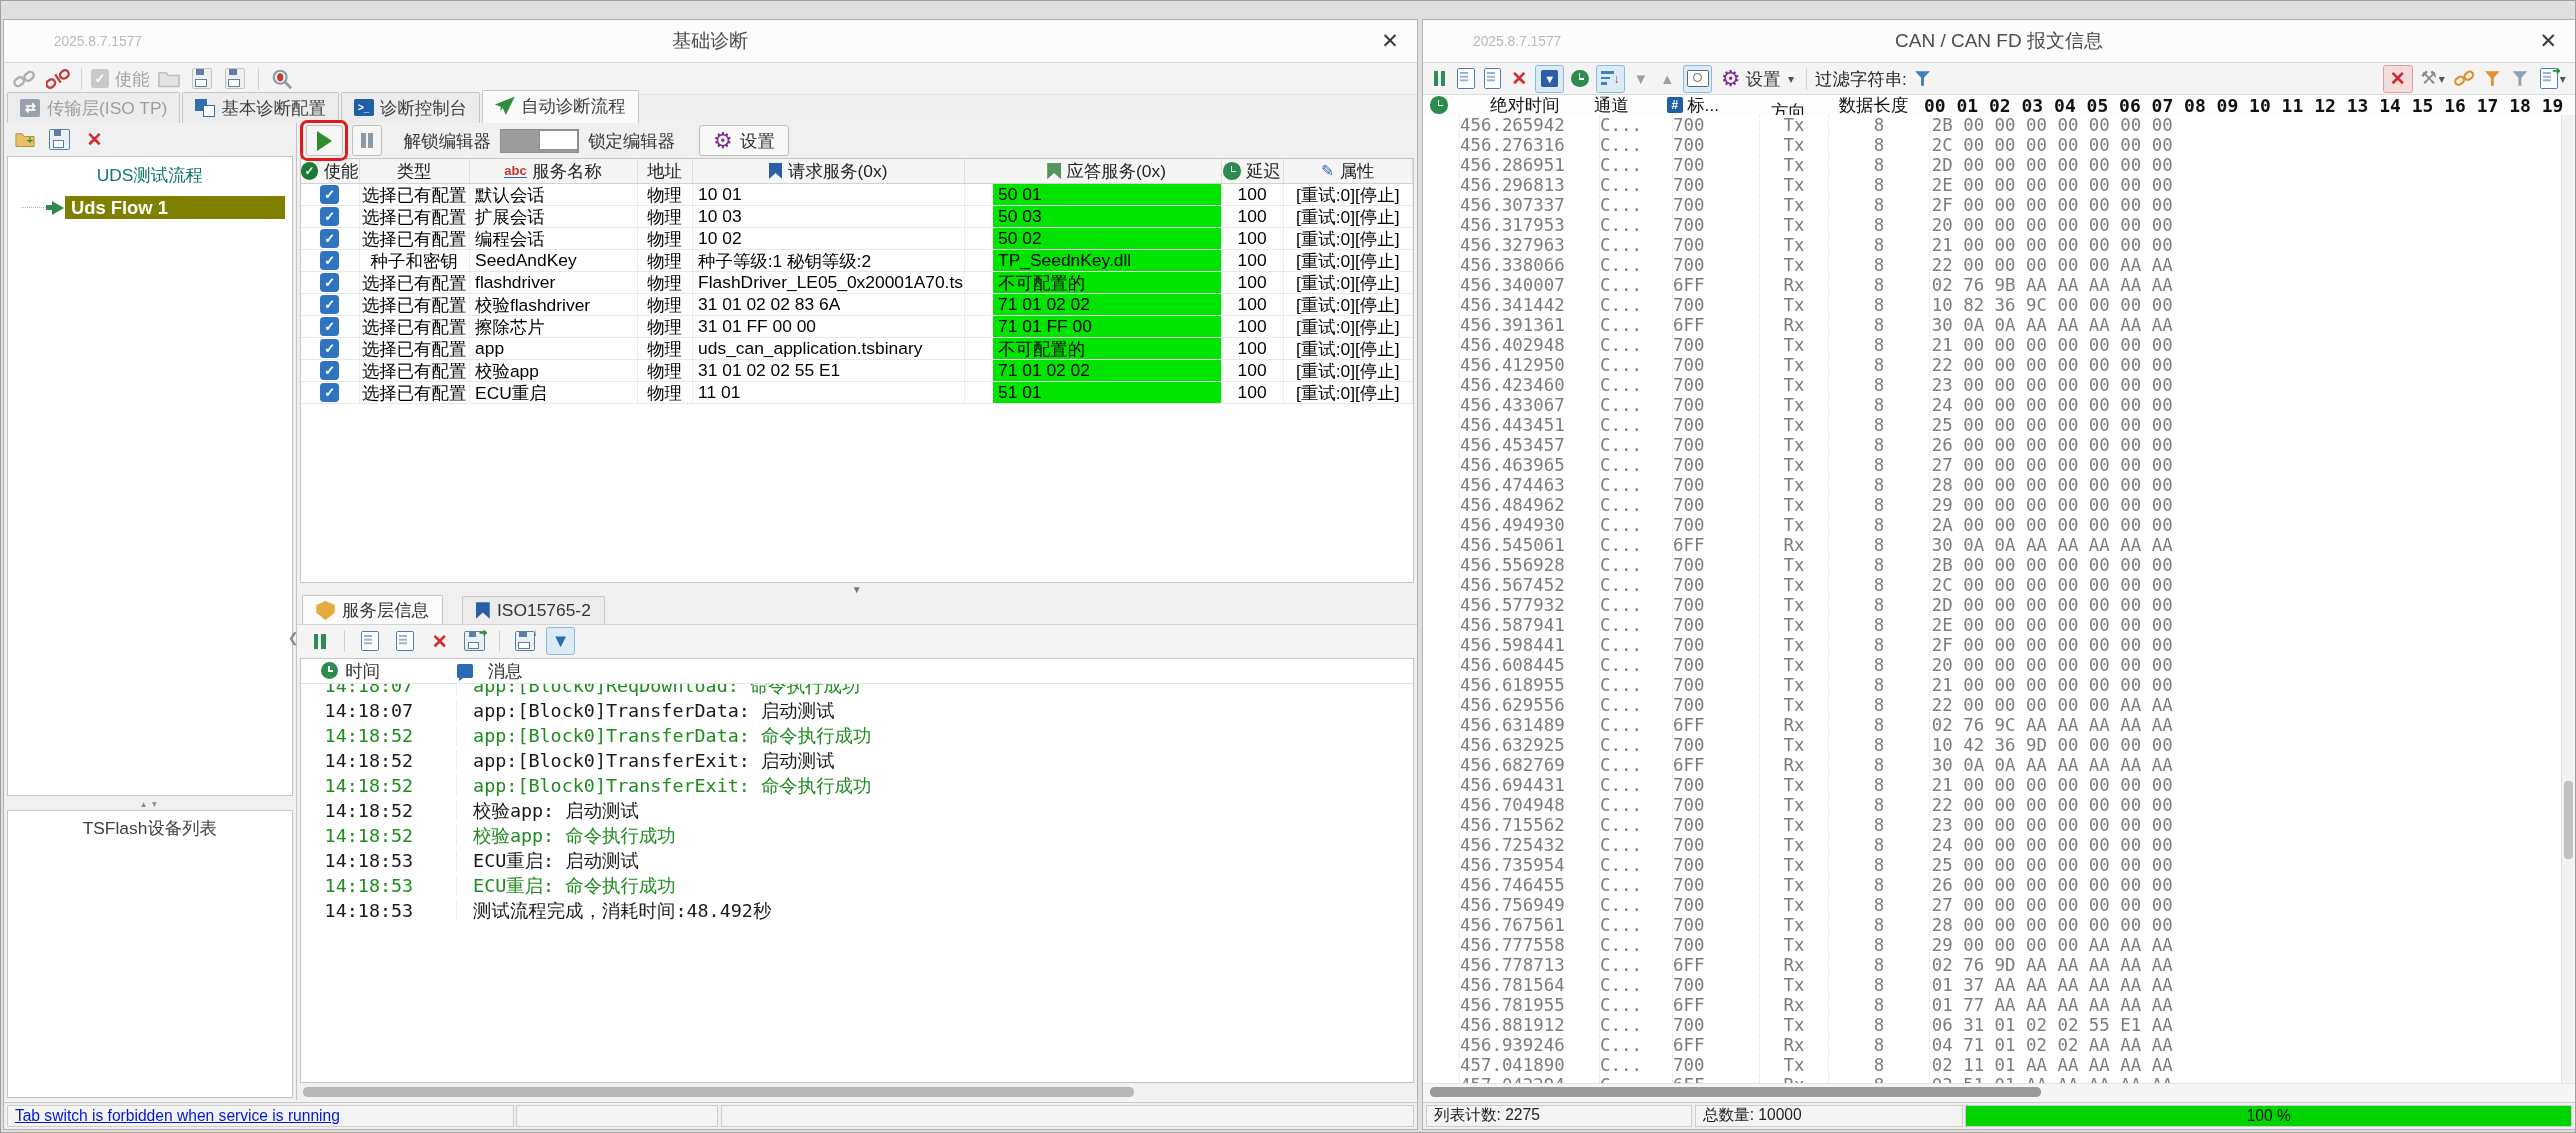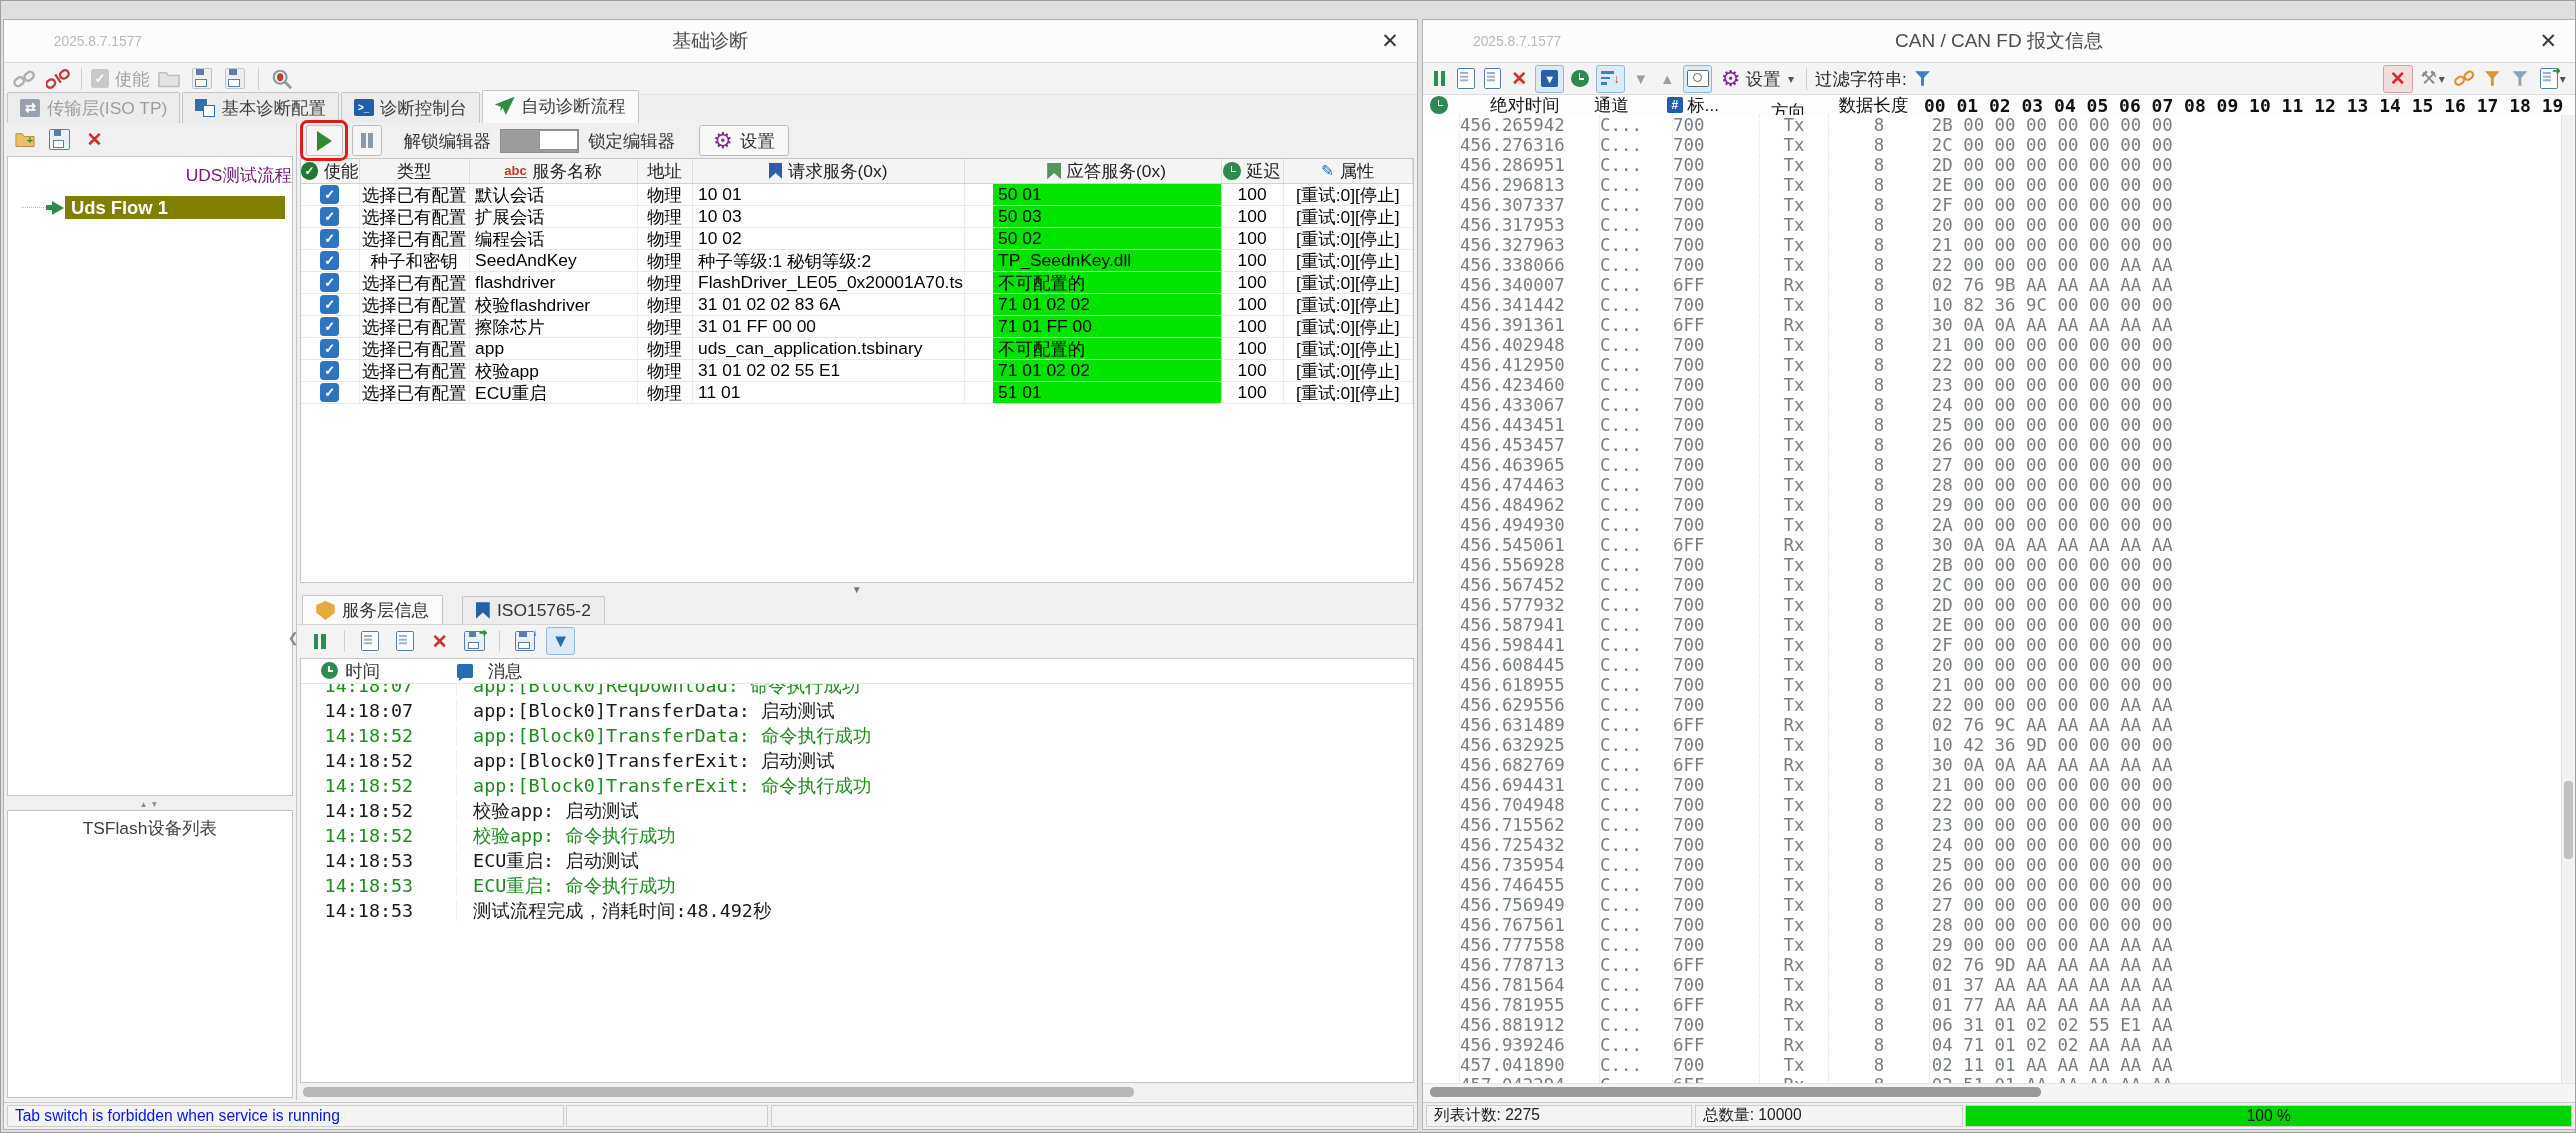--- a/index.html
+++ b/index.html
@@ -61,21 +61,21 @@
   .icon-swap{width:20px;height:18.4px;background:#98a2ac;border-radius:1.8px;color:#fff;font-size:13px;font-weight:bold;display:flex;align-items:center;justify-content:center;}
   .icon-window{position:relative;width:20px;height:18.4px;}
   .icon-window i{position:absolute;left:0;top:0;width:12px;height:12px;background:#2f6fae;}
   .icon-window b{position:absolute;right:0;bottom:0;width:12px;height:12px;background:#fff;border:1.8px solid #2f6fae;box-sizing:border-box;}
   .icon-console{width:20px;height:16.5px;background:#1f5fa8;border-radius:1.8px;color:#fff;font-size:10px;font-weight:bold;display:flex;align-items:center;justify-content:center;}
   .icon-plane{width:20px;height:18.4px;background:#2f8f3e;clip-path:polygon(0 42%,100% 0,55% 100%,40% 62%,28% 78%,30% 55%);}
   .lw-body{position:absolute;top:103px;bottom:29px;left:0;right:0;display:flex;}
   .lw-left{width:292px;border-right:0.9px solid #c4c4c4;display:flex;flex-direction:column;background:#f0f0f0;position:relative;}
   .tree-toolbar{height:33px;display:flex;align-items:center;gap:7.3px;padding:0 7.3px;}
   .tree-box{flex:1;margin:0 2.8px;background:#fff;border:0.9px solid #c4c4c4;overflow:hidden;}
-  .tree-header{text-align:right;font-size:17.4px;color:#701a75;padding:5.5px 0 7.3px;border-radius:7px;}
+  .tree-header{text-align:center;font-size:17.4px;color:#0f766e;padding:5.5px 0 7.3px;border-radius:7px;}
   .tree-item{display:flex;align-items:center;height:27.5px;}
   .branch{width:31px;border-top:0.9px dotted #b9b9b9;margin-left:13px;}
   .arrow-right{width:0;height:0;border-left:12px solid #2e8b4f;border-top:7.3px solid transparent;border-bottom:7.3px solid transparent;position:relative;margin-right:1.8px;}
   .arrow-right::before{content:"";position:absolute;left:-17.4px;top:-2.8px;width:6.4px;height:5.5px;background:#2e8b4f;}
   .tree-item-label{flex:1;margin-right:7.3px;background:#7f7f00;color:#fff;font-weight:bold;font-size:18.4px;padding:0.9px 5.5px;}
   .panel-splitter{height:14.7px;display:flex;align-items:center;justify-content:center;color:#8a8a8a;font-size:9.2px;letter-spacing:1.8px;}
   .device-box{height:286px;margin:0 2.8px 1.8px;background:#fff;border:0.9px solid #c4c4c4;}
   .device-header{text-align:center;font-size:17.4px;color:#3f3f3f;padding:4.6px 0;}
   .lw-main{flex:1;display:flex;flex-direction:column;background:#f0f0f0;min-width:0;}
   .flow-toolbar{height:35px;display:flex;align-items:center;gap:9.2px;padding:0 9.2px;}
@@ -127,21 +127,21 @@
   .lrow{display:flex;height:25px;align-items:center;color:#1a1a1a;}
   .lrow:first-child{margin-top:-11px;}
   .lrow.ok{color:#1e8c1e;}
   .lrow .time{width:156px;padding-left:24px;box-sizing:border-box;border-right:0.9px solid #efefef;}
   .lrow .msg{padding-left:16.5px;white-space:nowrap;}
   .log-hscroll{height:15.6px;margin:1.8px 2.8px 0;background:#f2f2f2;position:relative;}
   .log-hscroll .thumb{position:absolute;left:3.7px;top:2.8px;width:831px;height:10px;background:#b8b8b8;border-radius:4.6px;}
   
   .statusbar{position:absolute;left:0;right:0;bottom:0;height:27.5px;background:#f0f0f0;border-top:0.9px solid #c8c8c8;display:flex;align-items:stretch;gap:2.8px;padding:1.8px 2.8px;box-sizing:border-box;}
   .scell{border:0.9px solid #cdcdcd;background:#f4f4f4;display:flex;align-items:center;padding:0 7.3px;font-size:15.6px;color:#222;box-sizing:border-box;}
-  .scell.blue{color:#0018d8;width:557px;}
+  .scell.blue{color:#0018d8;width:507px;text-decoration:underline;}
   .scell.fill{flex:1;}
   .progress-wrap{flex:1;border:0.9px solid #cdcdcd;position:relative;background:#f4f4f4;}
   .progress-fill{position:absolute;inset:0;background:#00d400;display:flex;align-items:center;justify-content:center;font-size:15.6px;color:#111;}
   
   .rw-toolbar{height:31px;border-bottom:0.9px solid #ddd;display:flex;align-items:center;gap:4.6px;padding:0 5.5px;}
   .rw-spacer{flex:1;}
   .filter-label{font-size:17.4px;color:#222;white-space:nowrap;}
   .funnel-check{position:relative;}
   .funnel-check::after{content:"✓";position:absolute;right:-4.6px;bottom:-3.7px;color:#1d9a3a;font-size:12px;font-weight:bold;}
   .funnel-x{position:relative;}

